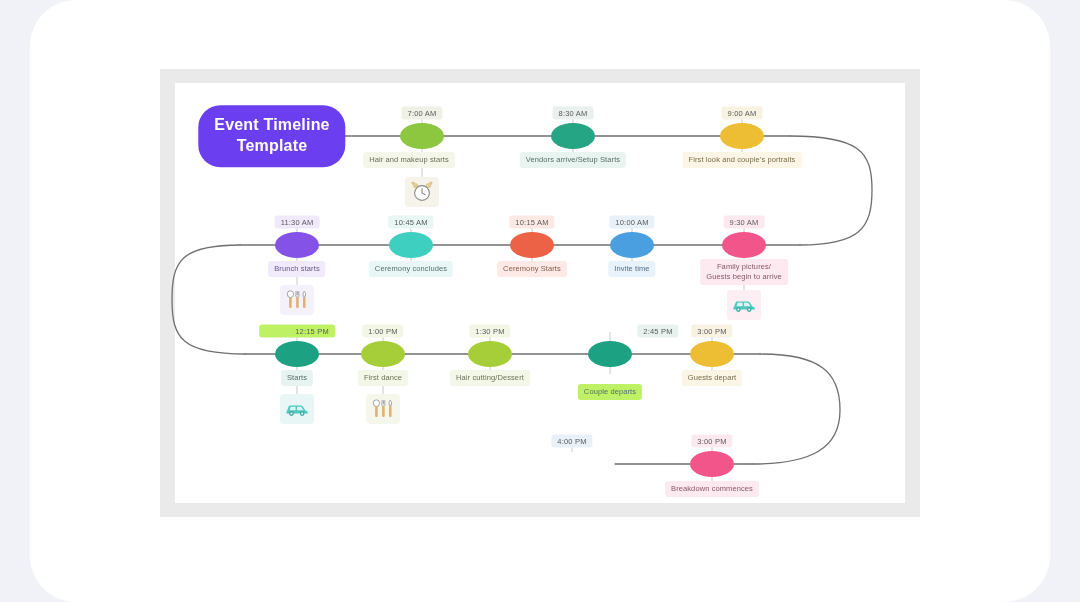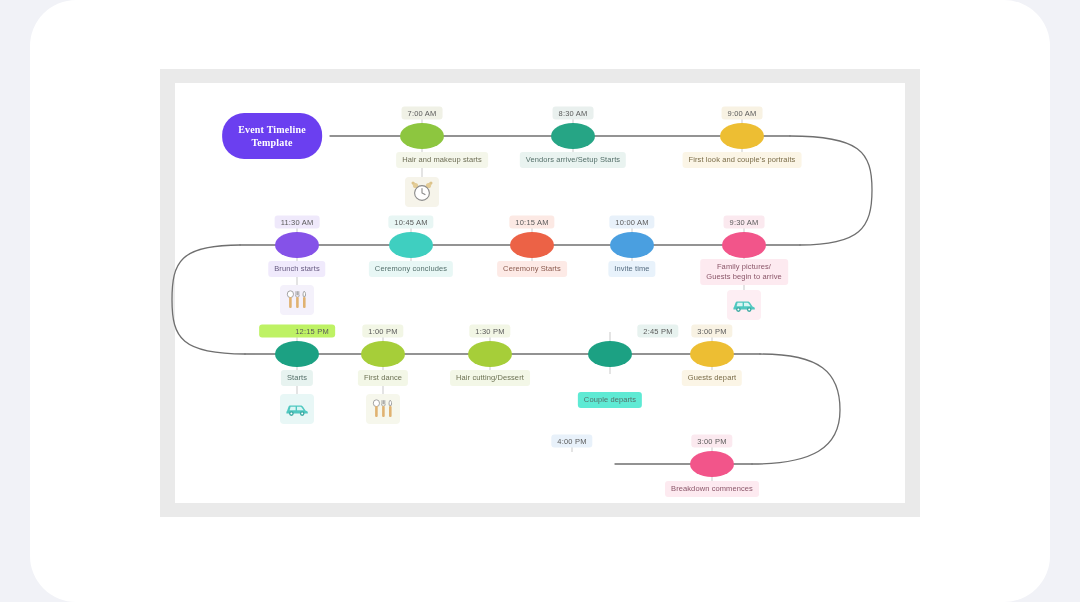--- a/index.html
+++ b/index.html
@@ -52,25 +52,24 @@
     position:absolute;transform:translate(-50%,-50%);
     font-size:7.5px;letter-spacing:.1px;
     padding:3px 6px;border-radius:3px;
     white-space:pre;text-align:center;line-height:1.35;
   }
 
   
   .root-pill{
     position:absolute;transform:translate(-50%,-50%);
     background:#6B3FF0;color:#ffffff;
-    font-size:10px;font-weight:bold;line-height:1.3;
+    font-size:16px;font-weight:bold;line-height:1.3;
     padding:10px 16px;border-radius:22px;
     text-align:center;white-space:pre;
     letter-spacing:.2px;
-    font-family:Liberation Serif, serif;
   }
   .end-pill{
     position:absolute;transform:translate(-50%,-50%);
     background:#3D9AE8;color:#ffffff;
     font-size:9.5px;font-weight:bold;
     padding:8px 18px;border-radius:18px;
     text-align:center;white-space:nowrap;
   }
 
   
@@ -149,21 +148,21 @@
     <div class="stem" style="left:712px;top:442px;height:12px;"></div>
     <div class="stem" style="left:712px;top:476px;height:8px;"></div>
     <div class="stem" style="left:572px;top:442px;height:10px;"></div>
   </div>
 
   <div class="root-pill" style="left:272px;top:136px;">Event Timeline
 Template</div>
 
   <div class="time-chip" style="left:422px;top:113px;background:#f0f1e6;">7:00 AM</div>
   <div class="node ell" style="left:422px;top:136px;background:#8DC63F;"></div>
-  <div class="label-chip" style="left:442px;top:160px;background:#f4f6ea;color:#6d6d55;">Hair and makeup starts</div>
+  <div class="label-chip" style="left:409px;top:160px;background:#f4f6ea;color:#6d6d55;">Hair and makeup starts</div>
   <div class="icon-tile" style="left:422px;top:192px;background:#f6f4ea;">
     <svg width="24" height="24" viewBox="0 0 24 24">
       <path d="M5 5 L3 3 M19 5 L21 3" stroke="#dcc38a" stroke-width="3" stroke-linecap="round" fill="none"></path>
       <circle cx="5.5" cy="5.5" r="2.6" fill="#e3cc96"></circle>
       <circle cx="18.5" cy="5.5" r="2.6" fill="#e3cc96"></circle>
       <circle cx="12" cy="13" r="7.4" fill="#ffffff" stroke="#8a8a8a" stroke-width="1.1"></circle>
       <path d="M12 8.6 L12 13 L15 14.6" stroke="#8a8a8a" stroke-width="1.1" fill="none" stroke-linecap="round"></path>
     </svg>
   </div>
 
@@ -247,21 +246,21 @@
       <rect x="18" y="8" width="2.6" height="11" rx="1.1" fill="#e0b271"></rect>
     </svg>
   </div>
 
   <div class="time-chip" style="left:490px;top:331px;background:#f2f6e5;">1:30 PM</div>
   <div class="node ell" style="left:490px;top:354px;background:#A6CE39;"></div>
   <div class="label-chip" style="left:490px;top:378px;background:#f3f7e7;color:#6d7254;">Hair cutting/Dessert</div>
 
   <div class="time-chip" style="left:610px;top:331px;background:#e7f2ef;margin-left:48px;">2:45 PM</div>
   <div class="node ell" style="left:610px;top:354px;background:#1CA183;"></div>
-  <div class="label-chip" style="left:610px;top:400px;background:#5eead4;color:#55706a;">Couple departs</div>
+  <div class="label-chip" style="left:610px;top:392px;background:#bef264;color:#55706a;">Couple departs</div>
 
   <div class="time-chip" style="left:712px;top:331px;background:#f8f2e3;">3:00 PM</div>
   <div class="node ell" style="left:712px;top:354px;background:#EDBE33;"></div>
   <div class="label-chip" style="left:712px;top:378px;background:#fbf5e6;color:#7a6c48;">Guests depart</div>
 
   <div class="time-chip" style="left:712px;top:441px;background:#fbe9ef;">3:00 PM</div>
   <div class="node ell" style="left:712px;top:464px;background:#F2558A;"></div>
   <div class="label-chip" style="left:712px;top:489px;background:#fdeaf0;color:#8a5568;">Breakdown commences</div>
 
   <div class="time-chip" style="left:572px;top:441px;background:#e8f1fa;">4:00 PM</div>

